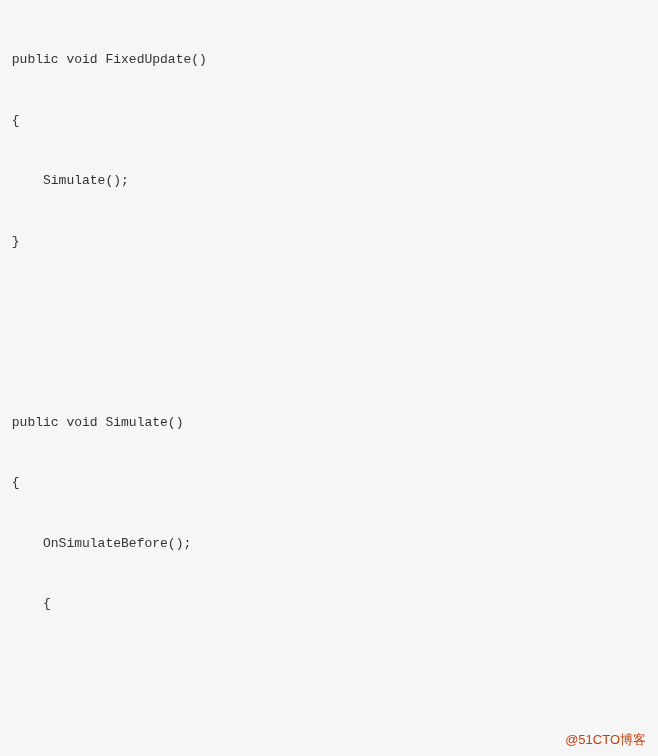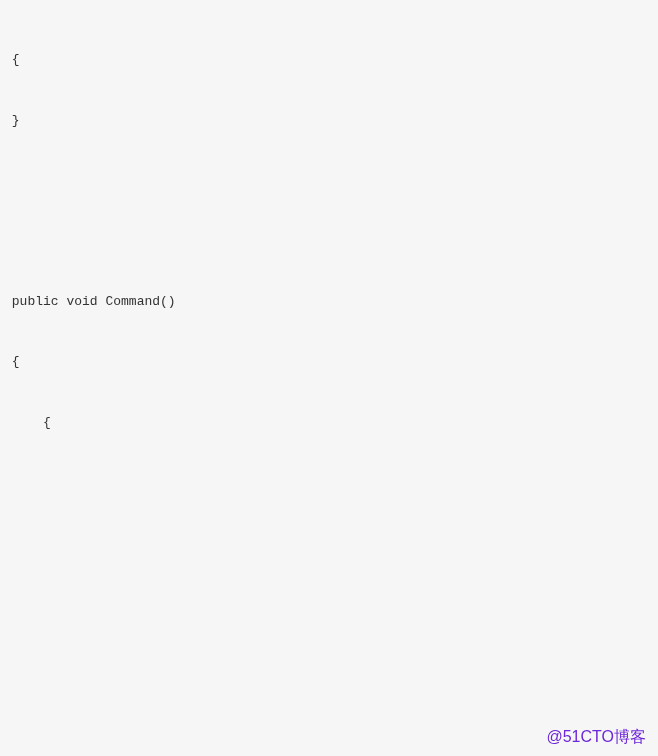--- a/index.html
+++ b/index.html
@@ -21,34 +21,37 @@
     }
     .code-block {
       white-space: pre-wrap;
       word-wrap: break-word;
     }
     .watermark {
       position: absolute;
       bottom: 6px;
       right: 12px;
       font-family: 'Microsoft YaHei', Arial, sans-serif;
-      font-size: 16px;
-      color: #6d28d9;
+      font-size: 13px;
+      color: #c2410c;
     }
   </style>
 </head>
 <body>
 
 <div class="code-block">
+  <div> public void FixedUpdate()</div>
   <div> {</div>
+  <div>     Simulate();</div>
   <div> }</div>
   <div>&nbsp;</div>
   <div>&nbsp;</div>
-  <div> public void Command()</div>
+  <div> public void Simulate()</div>
   <div> {</div>
+  <div>     OnSimulateBefore();</div>
   <div>     {</div>
   
   
   
   
   
   
   
   
   

